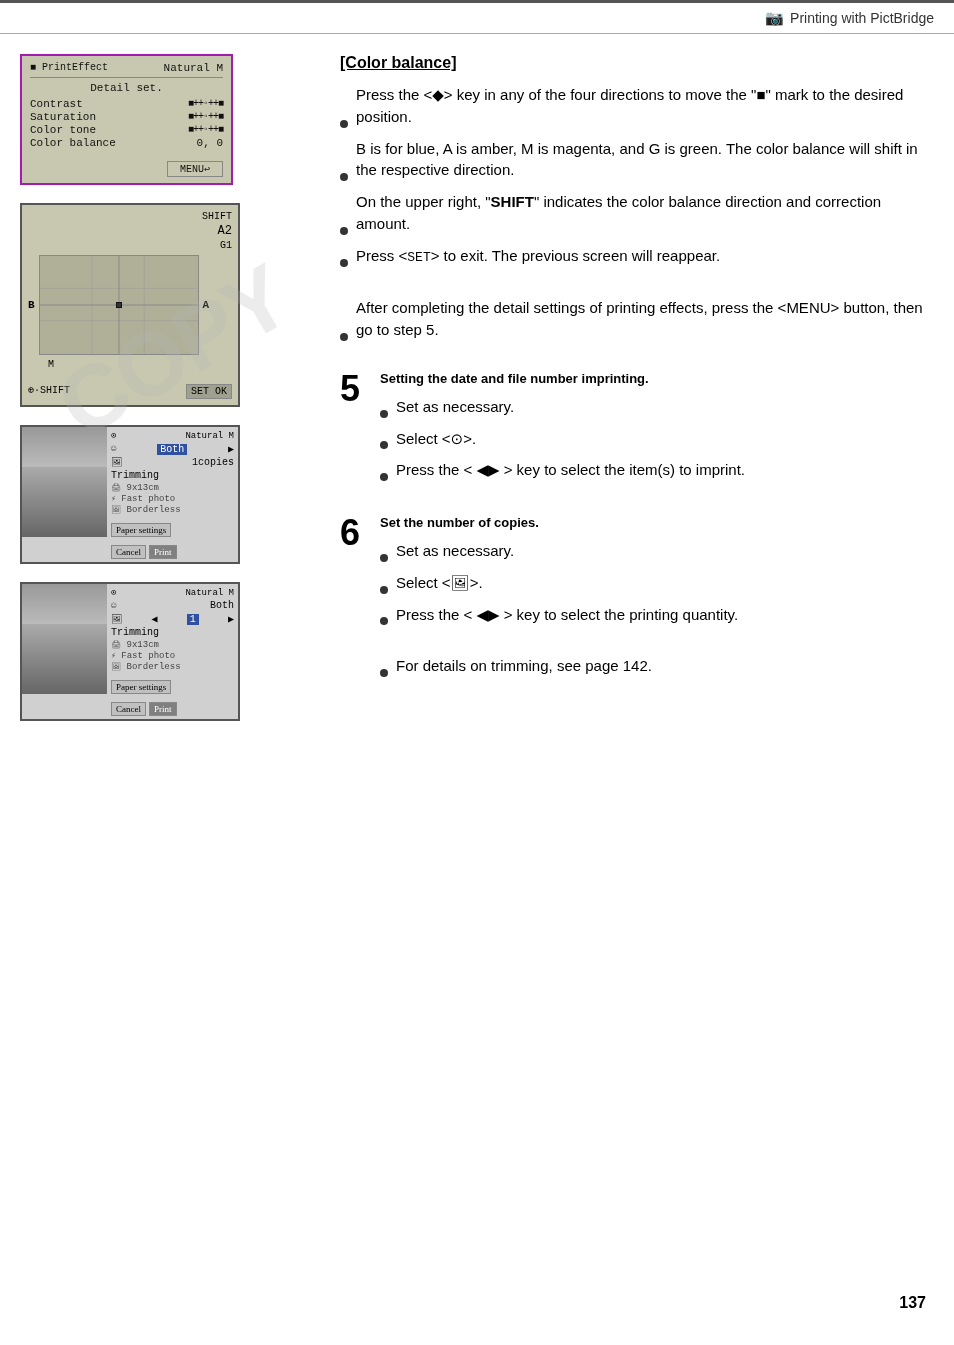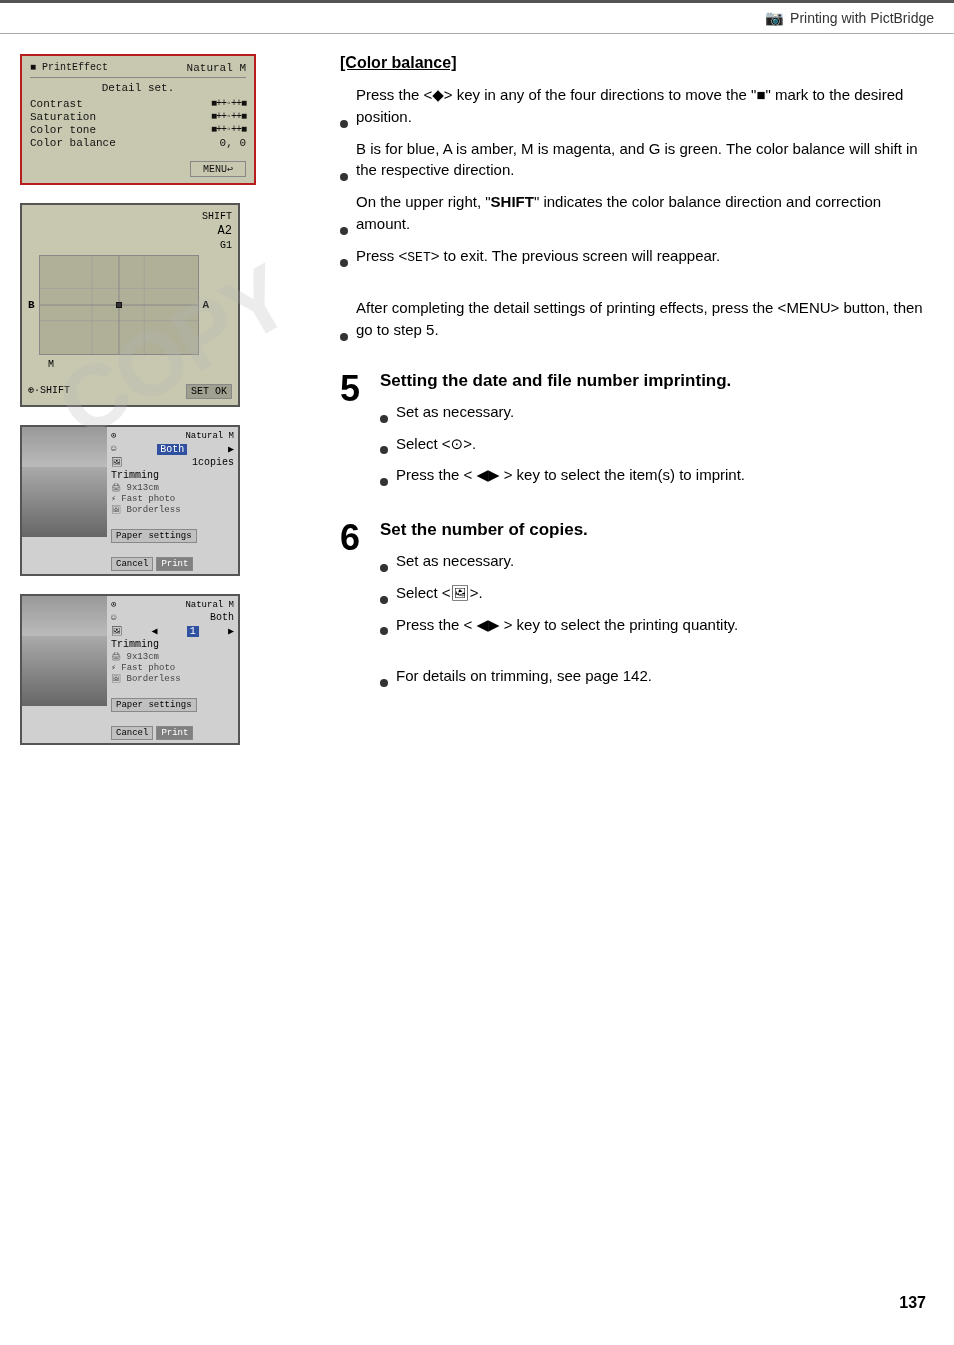--- a/index.html
+++ b/index.html
@@ -45,26 +45,26 @@
 
     
     .right-col {
       flex: 1;
       padding: 0 24px 0 20px;
     }
 
     
     .lcd-screen {
       background: #c8c8b0;
-      border: 2px solid #b91c1c;
+      border: 2px solid #a21caf;
       padding: 6px 8px;
       font-family: 'Courier New', monospace;
       font-size: 12px;
       color: #111;
-      width: 236px;
+      width: 213px;
     }
     .lcd-screen .lcd-header {
       display: flex;
       justify-content: space-between;
       border-bottom: 1px solid #888;
       padding-bottom: 3px;
       margin-bottom: 4px;
       font-size: 11px;
     }
     .lcd-screen .lcd-title {
@@ -212,21 +212,22 @@
       padding: 0 3px;
     }
     .ps-info-row {
       font-size: 9px;
       color: #444;
       margin-bottom: 1px;
     }
     .ps-btn-row {
       display: flex;
       gap: 3px;
-      margin-top: 14px;
+      margin-top: 8px;
+      font-family: Liberation Serif, serif;
     }
     .ps-btn {
       border: 1px solid #888;
       background: #c0c0c0;
       padding: 1px 4px;
       font-size: 9px;
     }
     .ps-btn.active {
       background: #808080;
       color: #fff;
@@ -272,21 +273,21 @@
       font-size: 36px;
       font-weight: bold;
       line-height: 1;
       flex-shrink: 0;
       width: 30px;
     }
     .step-content {
       flex: 1;
     }
     .step-title {
-      font-size: 17px;
+      font-size: 13px;
       font-weight: bold;
       margin-bottom: 10px;
     }
 
     
     .watermark {
       position: absolute;
       top: 300px;
       left: 50px;
       font-size: 90px;

